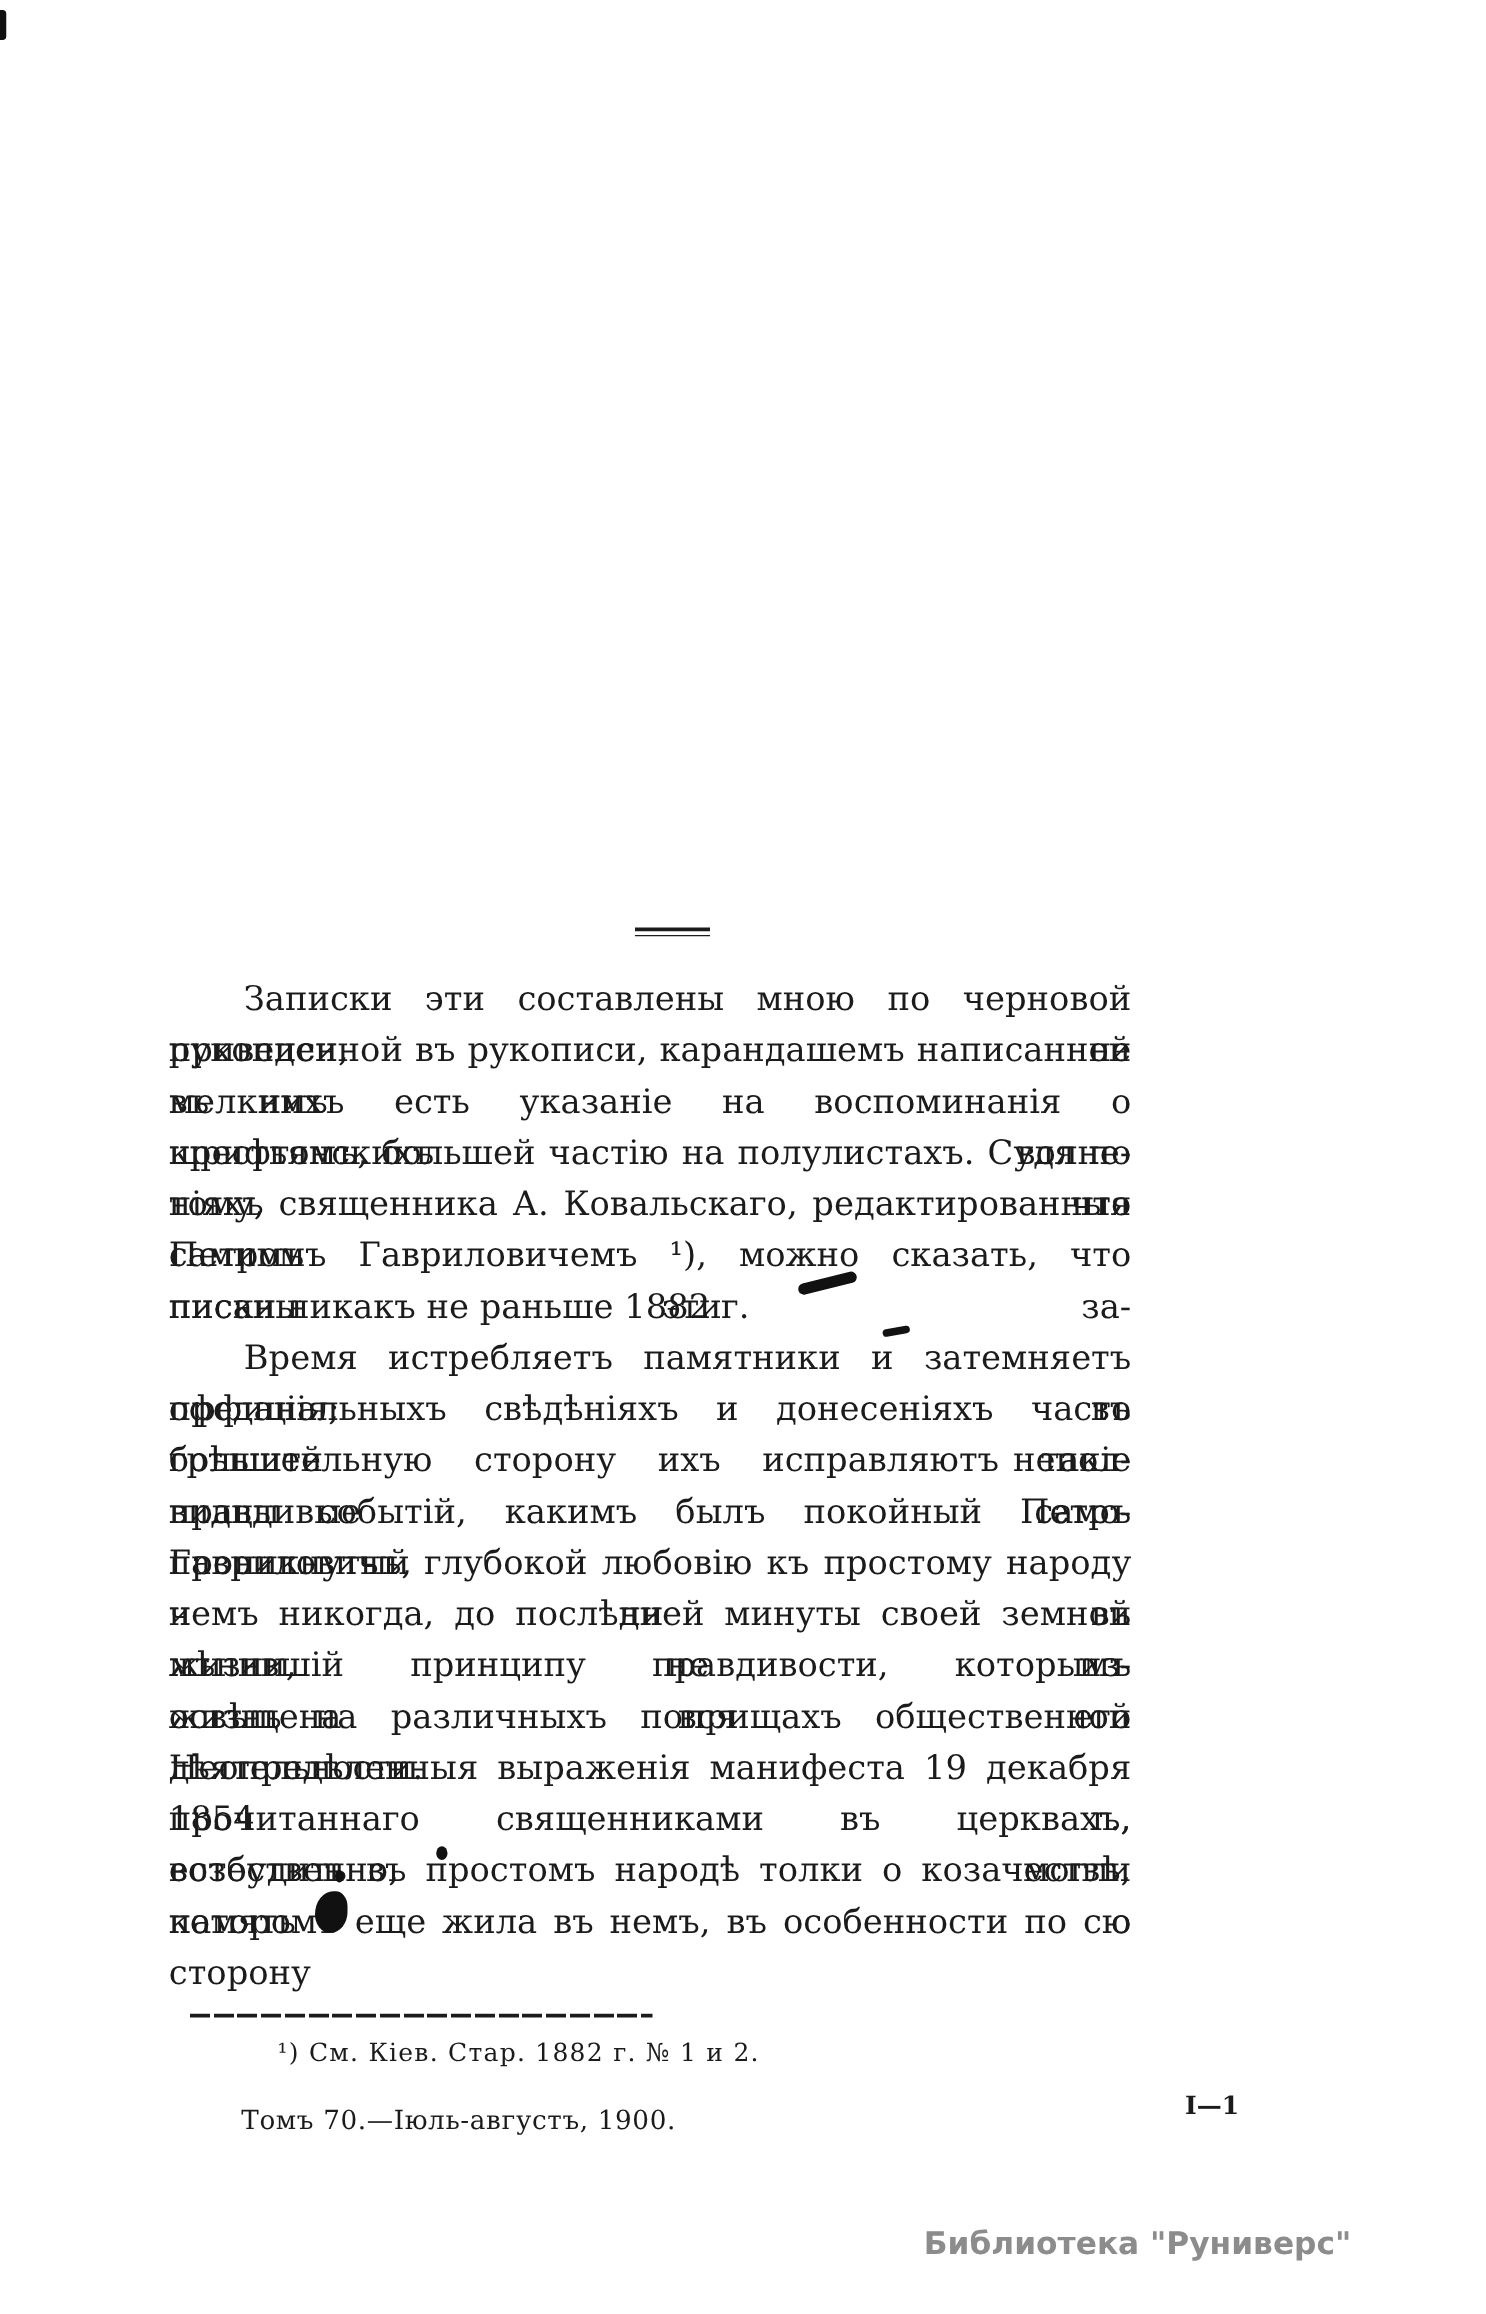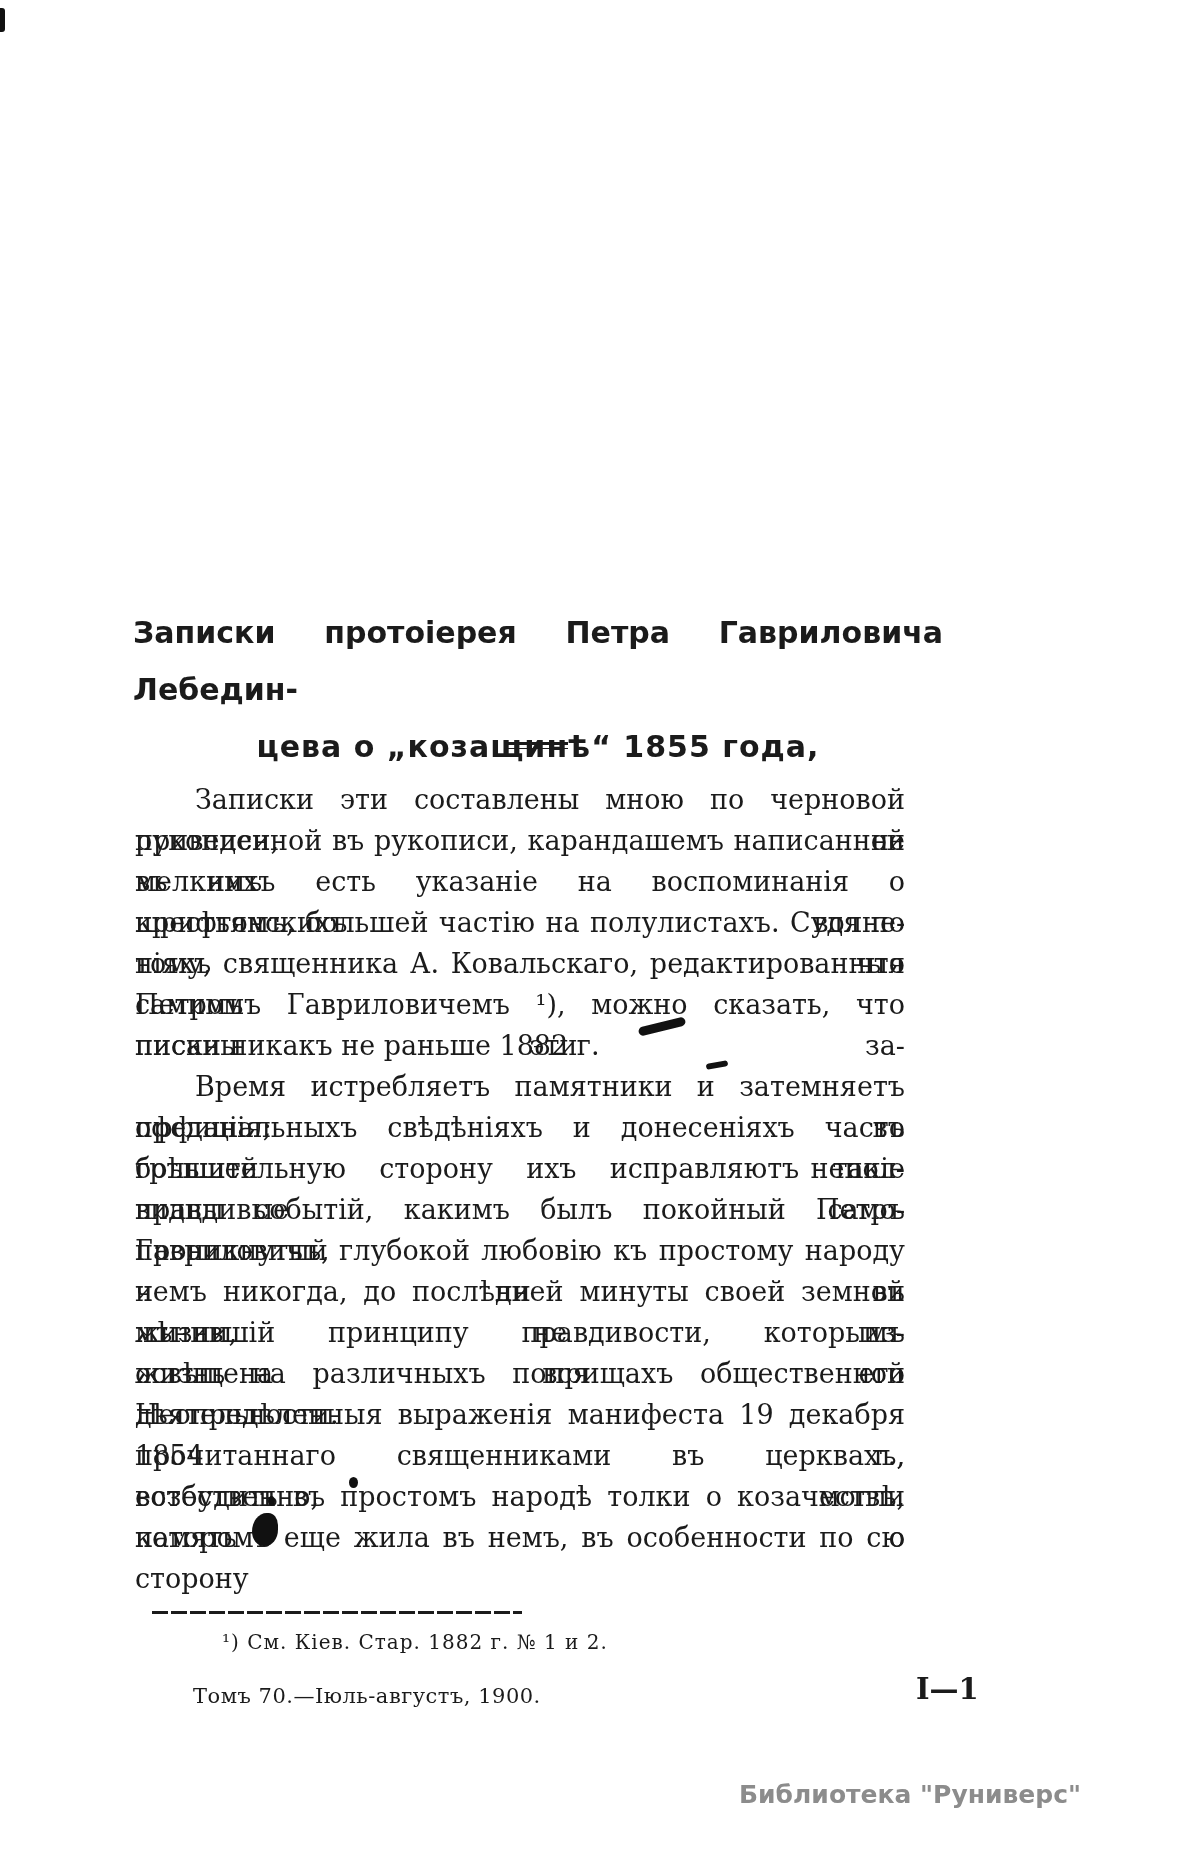--- a/index.html
+++ b/index.html
@@ -88,23 +88,23 @@
   .imprint {
     position: absolute;
     left: 193px;
     top: 1684px;
     font-size: 21px;
     font-weight: normal;
     letter-spacing: 0.5px;
   }
   .signature {
     position: absolute;
-    left: 916px;
+    left: 948px;
     top: 1672px;
-    font-size: 29px;
+    font-size: 20px;
     font-weight: bold;
   }
   .watermark {
     position: absolute;
     right: 108px;
     top: 1780px;
     font-family: "DejaVu Sans", sans-serif;
     font-weight: bold;
     font-size: 25px;
     color: var(--wm, #8c8c8c);
@@ -122,24 +122,20 @@
   .smudge.s5 { left: 349px; top: 1477px; width: 9px; height: 11px;
                border-radius: 50%; }
   .smudge.edge { left: 0; top: 8px; width: 5px; height: 24px;
                  border-radius: 0 3px 3px 0; }
 </style>
 </head>
 <body>
 
 <div class="page">
 
-  <h1 class="title">
-    <div class="title-line l1">Записки протоіерея Петра Гавриловича Лебедин-</div>
-    <div class="title-line l2">цева о „козащинѣ“ 1855 года,</div>
-  </h1>
 
   <div class="title-divider"></div>
 
   <div class="body-text">
     <div class="para last-left">
         <div class="line">Записки эти составлены мною по черновой рукописи, не</div>
         <div class="line">приведенной въ рукописи, карандашемъ написанной мелкимъ</div>
         <div class="line">въ нихъ есть указаніе на воспоминанія о крестьянскихъ волне-</div>
         <div class="line">шрифтомъ, большей частію на полулистахъ. Судя по тому, что</div>
         <div class="line">ніяхъ священника А. Ковальскаго, редактированныя самимъ</div>

